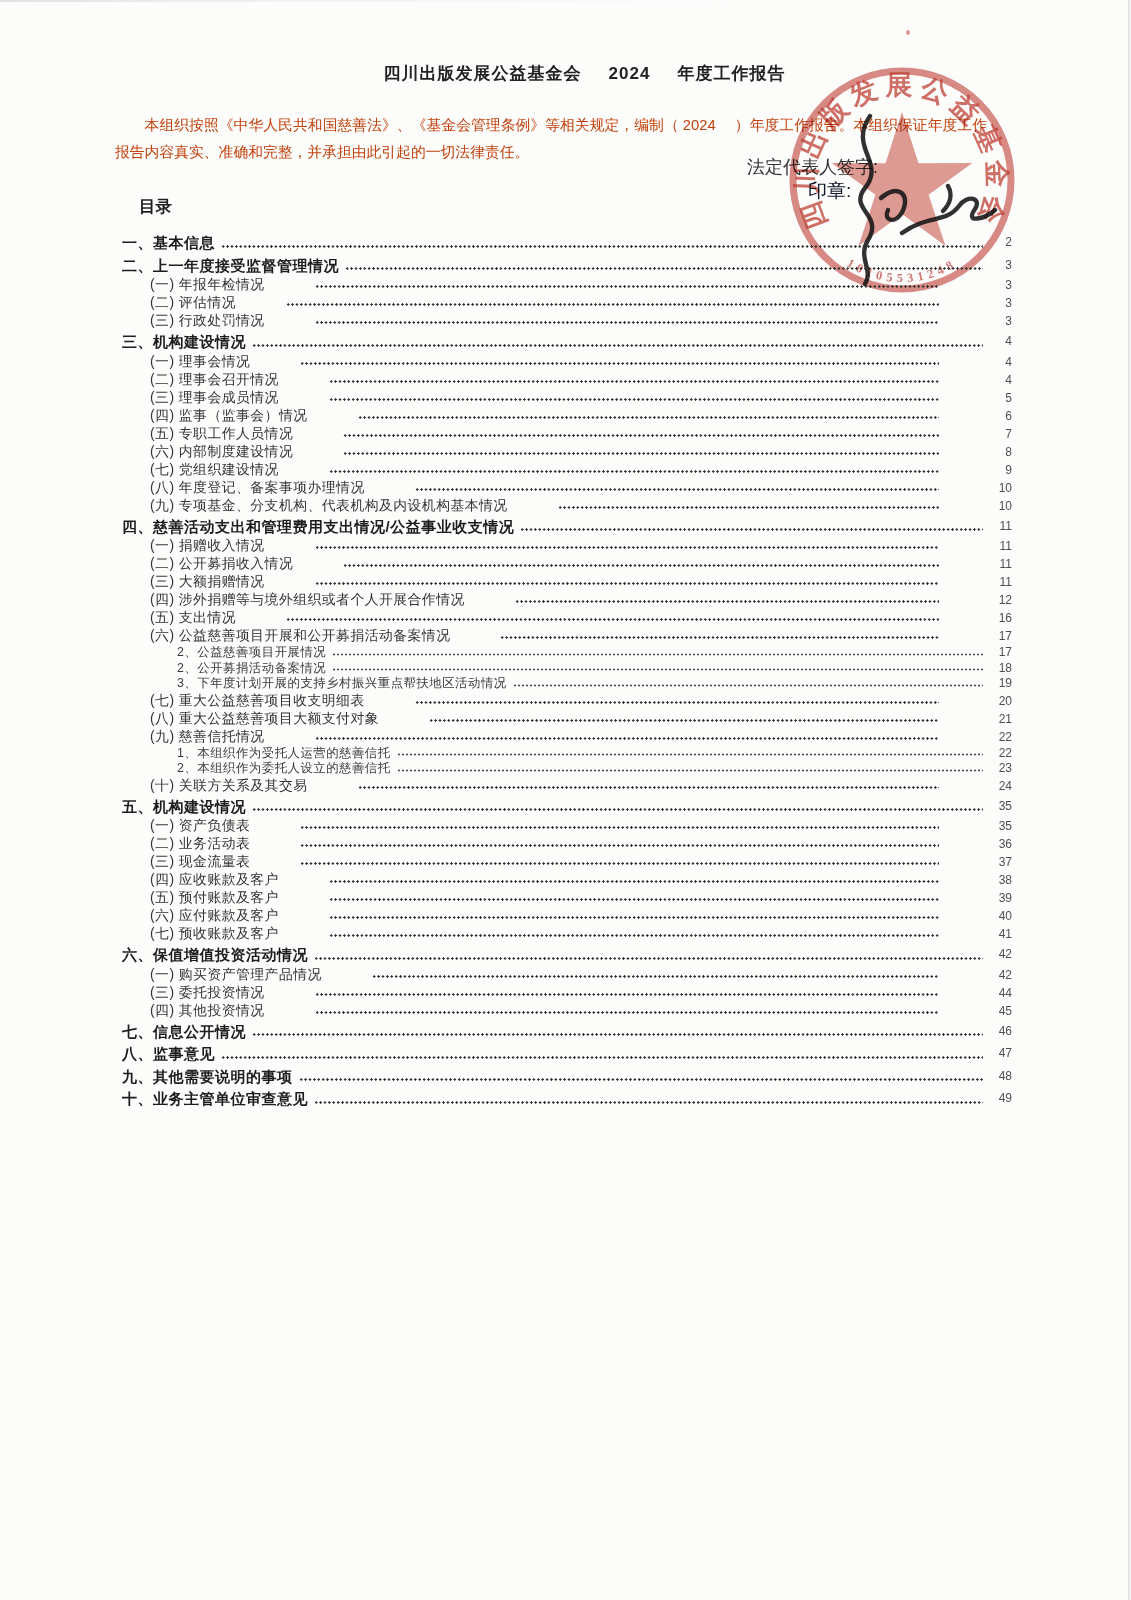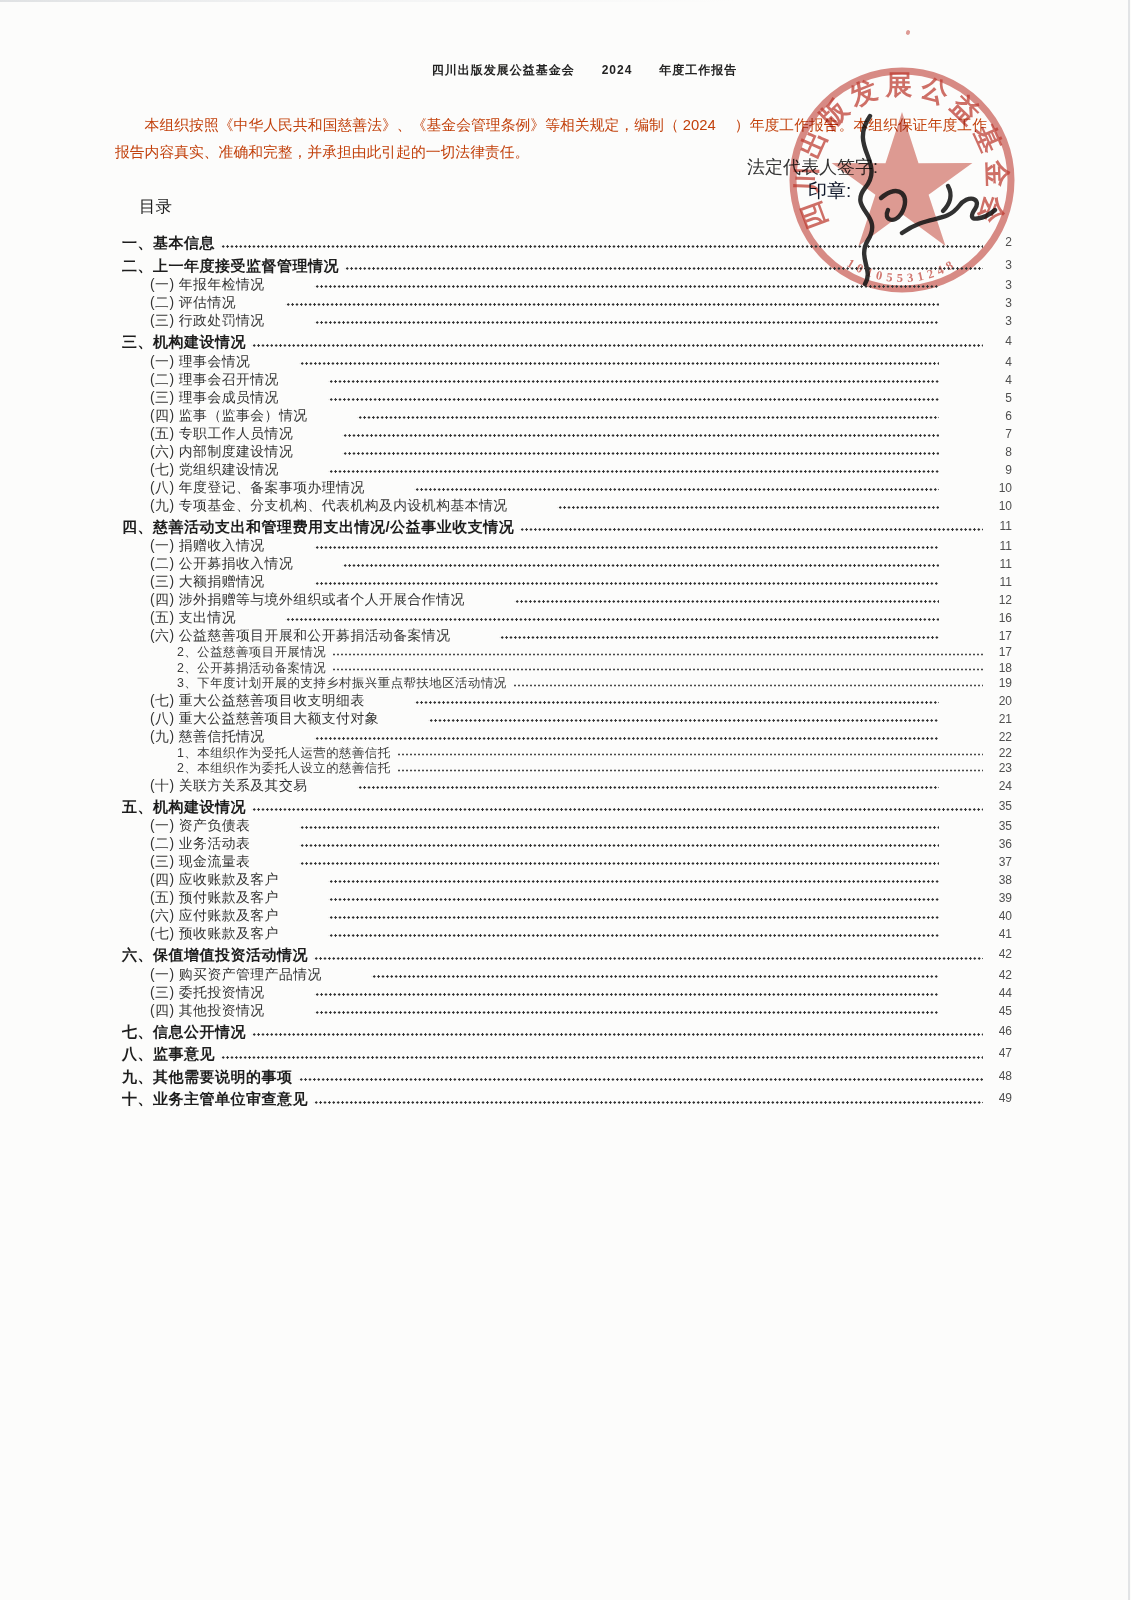--- a/index.html
+++ b/index.html
@@ -13,21 +13,21 @@
   }
   
   .scan-edge-top{position:absolute;top:0;left:0;width:100%;height:2px;
     background:linear-gradient(90deg,#c8ccd0,#e8eaec 25%,rgba(255,255,255,0) 65%);opacity:.55;}
   .scan-edge-right{position:absolute;top:0;right:1px;width:2px;height:100%;background:#d4d7da;opacity:.65;}
 
   
   .doc-title{
     position:absolute;top:62px;left:0;width:100%;
     text-align:center;padding-left:38px;box-sizing:border-box;
-    font-size:12px;font-weight:bold;color:#222;letter-spacing:1px;
+    font-size:17px;font-weight:bold;color:#222;letter-spacing:1px;
     white-space:nowrap;
   }
   .doc-title .gap{display:inline-block;margin:0 27px;}
 
   
   .declaration{
     position:absolute;top:112px;left:115px;width:872px;
     font-size:14.8px;line-height:27px;text-align:justify;
     text-indent:2em;color:#c2410c;margin:0;
   }
@@ -36,21 +36,21 @@
   .sig-label{position:absolute;left:747px;top:155px;font-size:18px;color:#333;}
   .seal-label{position:absolute;left:808px;top:178px;font-size:19px;color:#0f172a;}
 
   
   .seal{position:absolute;left:752px;top:28px;width:300px;height:300px;mix-blend-mode:multiply;}
   .seal text{font-family:"Liberation Serif","DejaVu Serif",serif;font-weight:bold;}
   .stamp-smudge{position:absolute;left:906px;top:30px;width:4px;height:5px;border-radius:50%;
     background:#c0392f;opacity:.5;transform:rotate(20deg);}
 
   
-  .toc-title{position:absolute;left:139px;top:196px;font-size:16.5px;font-weight:normal;color:#1e1e1e;margin:0;}
+  .toc-title{position:absolute;left:139px;top:196px;font-size:16.5px;font-weight:bold;color:#1e1e1e;margin:0;}
   .toc{position:absolute;left:122px;top:231px;width:890px;}
   .toc-row{display:flex;align-items:flex-end;}
   .toc-row.lvl1{font-size:15px;line-height:21.5px;font-weight:700;color:#1d1d1d;margin-top:1px;}
   .toc-row.lvl2{font-size:13.8px;line-height:18px;color:#333;padding-left:28px;gap:44px;}
   .toc-row.lvl3{font-size:12.4px;line-height:15.5px;color:#3a3a3a;padding-left:55px;}
   .toc-label{white-space:nowrap;letter-spacing:.5px;}
   .dots{
     flex:1 1 auto;align-self:stretch;margin:0 5px 0 5px;
     background-image:radial-gradient(circle,#303030 1.05px,rgba(0,0,0,0) 1.35px);
     background-size:4.4px 5px;background-repeat:repeat-x;

